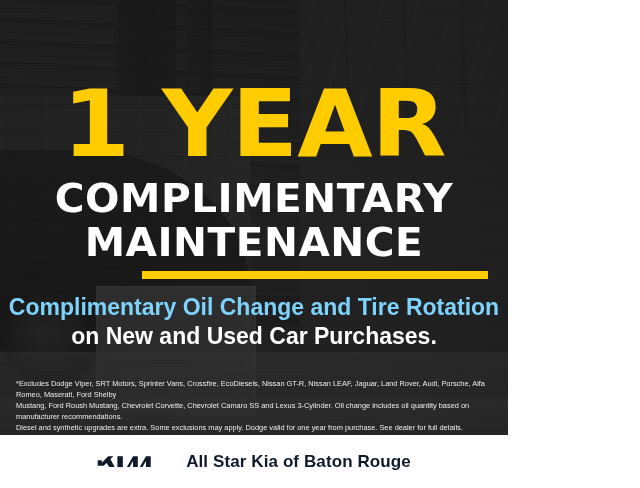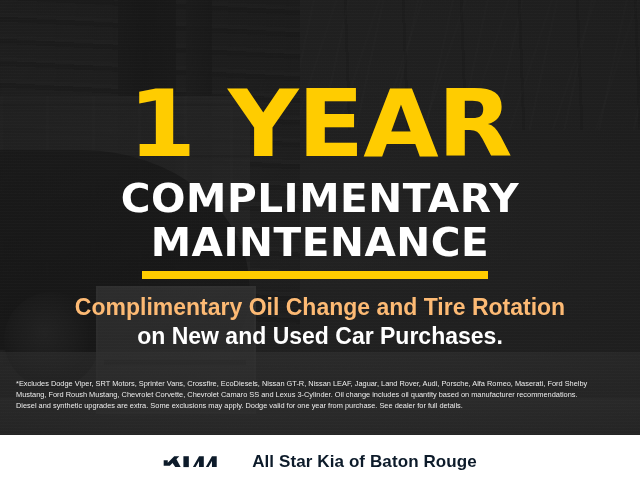--- a/index.html
+++ b/index.html
@@ -7,21 +7,21 @@
     padding: 0;
     background: #ffffff;
   }
   body {
     font-family: "Liberation Sans", sans-serif;
     -webkit-font-smoothing: antialiased;
   }
 
   .ad-banner {
     position: relative;
-    width: 640px;
+    width: 508px;
     height: 488px;
     overflow: hidden;
     background: #2b2b2b;
   }
 
   
   .bg-photo {
     position: absolute;
     inset: 0;
     background-color: #3a3a3a;
@@ -169,21 +169,21 @@
     background: #FFCC00;
   }
 
   .offer-line1 {
     position: absolute;
     top: 293px;
     left: 0; right: 0;
     font-size: 23px;
     line-height: 29px;
     font-weight: bold;
-    color: #fdba74;
+    color: #7dd3fc;
     font-family: "Liberation Sans", sans-serif;
   }
   .offer-line2 {
     position: absolute;
     top: 322px;
     left: 0; right: 0;
     font-size: 23px;
     line-height: 29px;
     font-weight: bold;
     color: #ffffff;

